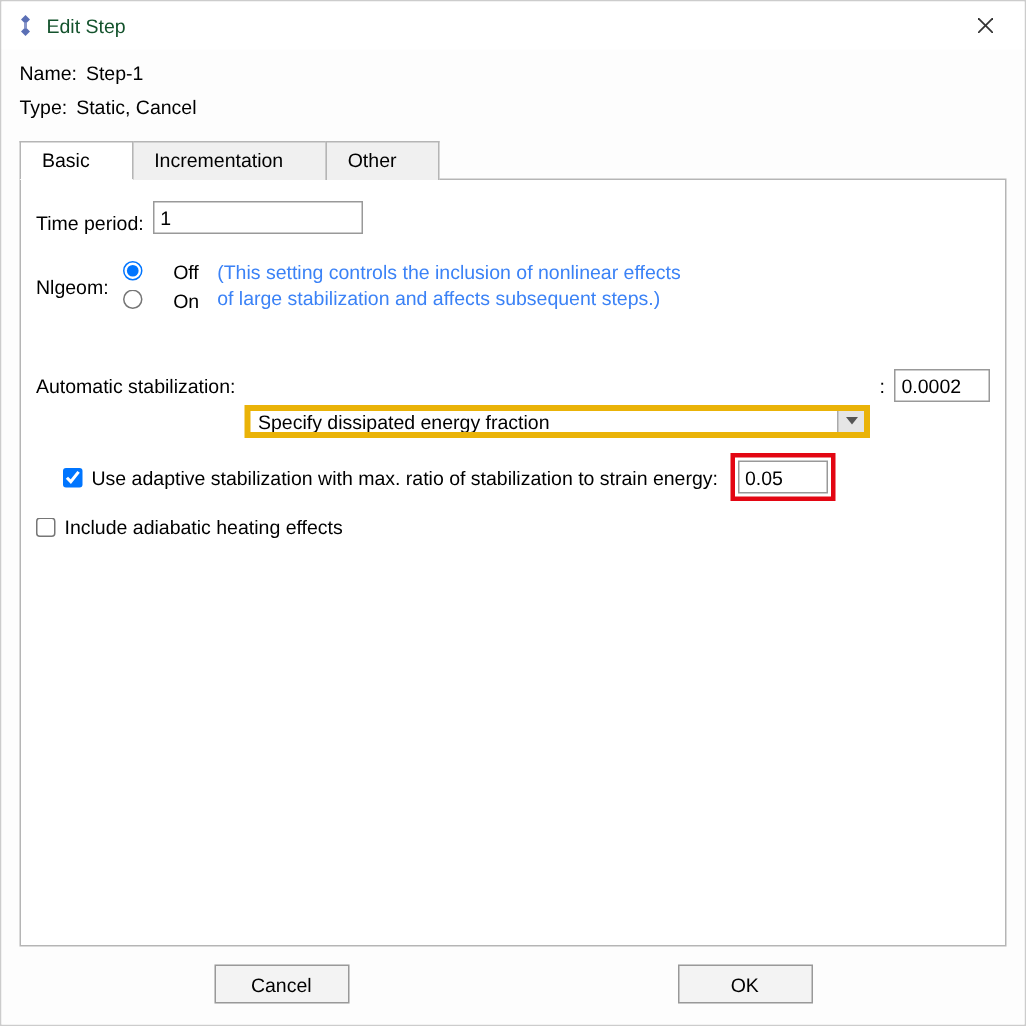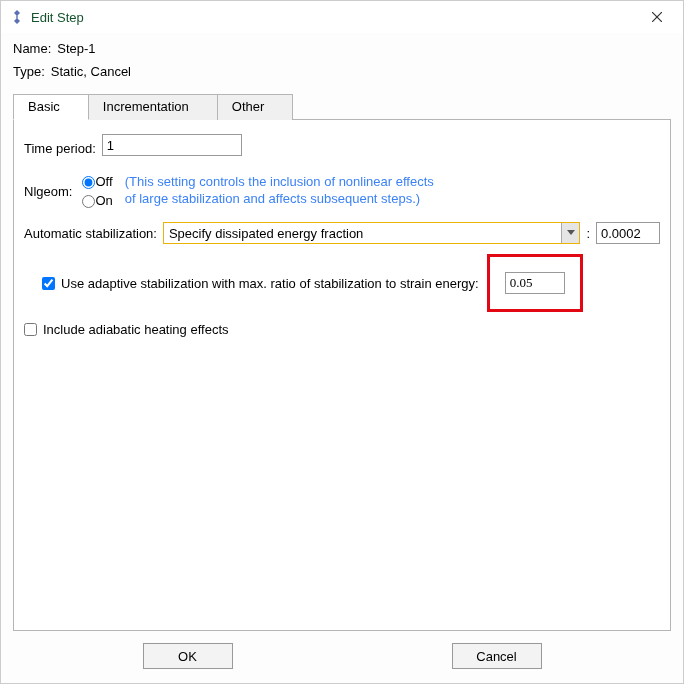--- a/index.html
+++ b/index.html
@@ -104,38 +104,39 @@
   .desc-input { flex:1; }
   .tp-input { width: 140px; }
 
   .radio-group {
     display:flex;
     flex-direction:column;
     gap:4px;
     margin-left:4px;
     margin-right:6px;
   }
-  .radio-row { display:flex; align-items:flex-end; gap:0; }
+  .radio-row { display:flex; align-items:flex-start; gap:20px; }
   .note {
     color:#3b82f6;
     line-height:1.3;
   }
 
   .stab-row {
     display:flex;
     align-items:center;
     gap:6px;
     flex-wrap:nowrap;
   }
   .combo {
     flex:1;
     display:flex;
-    border:1px solid #eab308;
+    border:4px solid #eab308;
     height:22px;
     background:#fff;
+    margin-top:48px;
   }
   .combo .combo-text {
     flex:1;
     padding:0 5px;
     display:flex;align-items:center;
     overflow:hidden;white-space:nowrap;
   }
   .combo .combo-btn {
     width:18px;
     background:#e5e5e5;
@@ -150,24 +151,23 @@
     gap:6px;
   }
   input[type="checkbox"], input[type="radio"] {
     width:13px;height:13px;margin:0;
   }
   .ratio-input {
     width:60px;
   }
   .highlight-box {
     border:3px solid #e30613;
-    padding:15px;
+    padding:2px;
     display:inline-flex;
     margin-left:2px;
-    font-family:Liberation Serif, serif;
   }
 
   .footer {
     display:flex;
     justify-content: space-around;
     align-items:center;
     padding: 12px 40px 14px 40px;
     gap:40px;
   }
   .btn {
@@ -269,21 +269,21 @@
       <div class="check-row">
         <input type="checkbox" style="">
         <span>Include adiabatic heating effects</span>
       </div>
 
       <div style="flex:1"></div>
     </div>
 
     <div class="footer">
       <button class="btn">
+          <span>Cancel</span>
+        </button>
+      <button class="btn">
           <span>OK</span>
         </button>
-      <button class="btn">
-          <span>Cancel</span>
-        </button>
     </div>
 
   </div>
 </div>
 
 </body></html>

